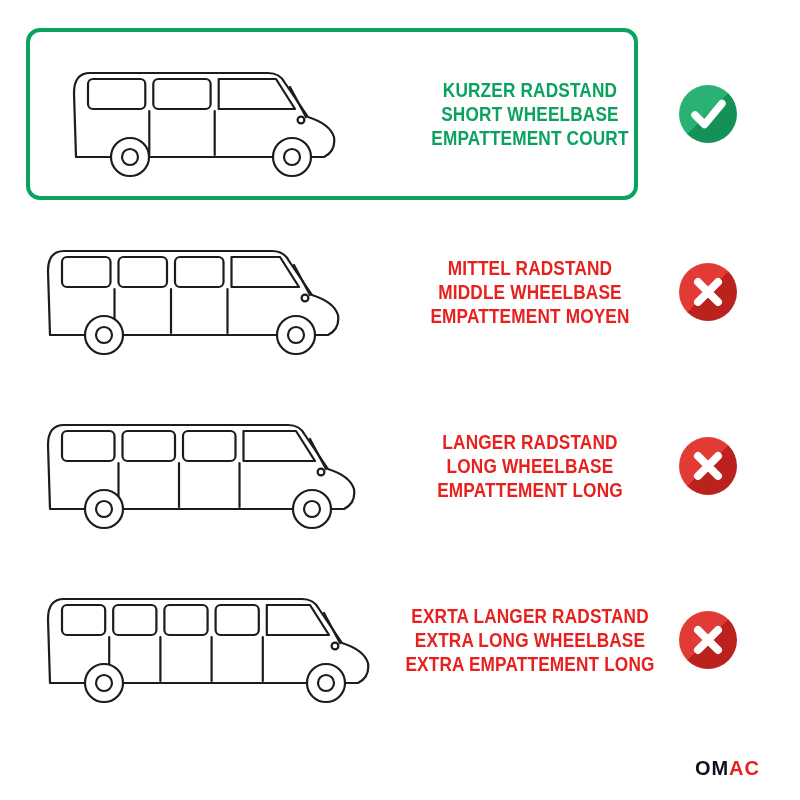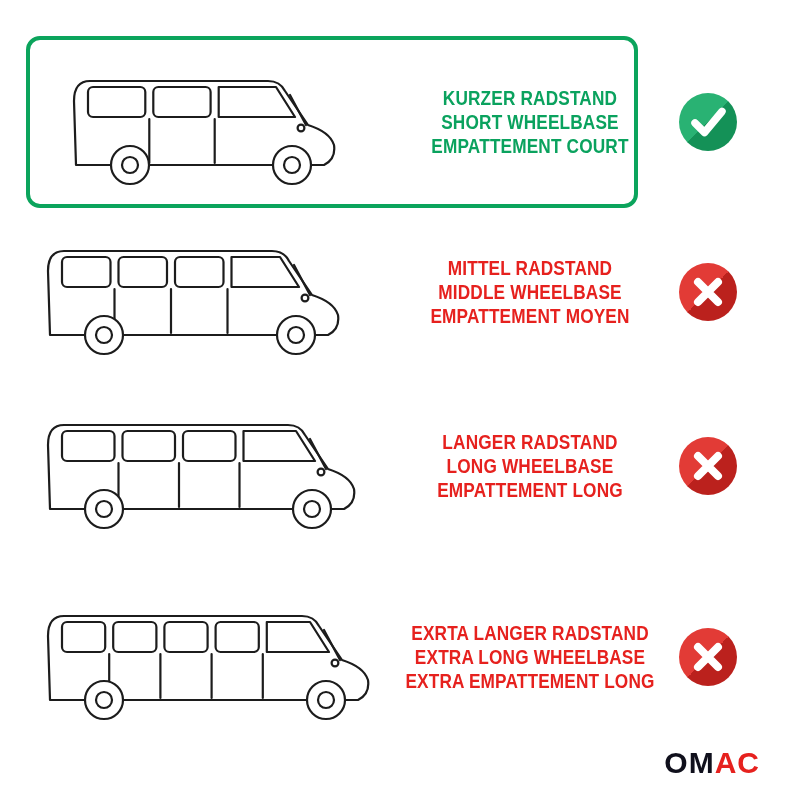--- a/index.html
+++ b/index.html
@@ -1,23 +1,23 @@
 <!DOCTYPE html>
 <html><head>
 <meta charset="utf-8">
 <style>
   html,body{margin:0;padding:0;}
   body{width:800px;height:800px;background:#ffffff;font-family:"Liberation Sans",sans-serif;overflow:hidden;}
   .page{position:relative;width:800px;height:800px;background:#fff;}
 
   .row{position:absolute;left:0;width:800px;}
-  .row1{top:28px;height:172px;margin-top:8px;}
+  .row1{top:28px;height:172px;}
   .row2{top:216px;height:152px;}
   .row3{top:390px;height:152px;padding-left:15px;}
-  .row4{top:581px;height:152px;}
+  .row4{top:564px;height:152px;}
 
   .select-box{position:absolute;left:26px;top:0;width:612px;height:100%;
     border:4px solid #0ba45c;border-radius:14px;box-sizing:border-box;}
 
   .vanwrap{position:absolute;top:50%;transform:translateY(-50%);line-height:0;}
   .row1 .vanwrap{left:56px;}
   .row2 .vanwrap,.row3 .vanwrap,.row4 .vanwrap{left:30px;}
 
   .labels{position:absolute;left:375px;width:310px;top:50%;
     transform:translateY(-50%) scaleX(.82);transform-origin:50% 50%;
@@ -25,21 +25,21 @@
   .labels div{font-size:21px;font-weight:700;line-height:1.14;white-space:nowrap;letter-spacing:.2px;}
   .labels.green div{color:#0aa25e;}
   .labels.red div{color:#e6211e;}
 
   .badge{position:absolute;left:679px;top:50%;transform:translateY(-50%);
     width:58px;height:58px;border-radius:50%;}
   .badge.ok{background:linear-gradient(135deg,#29b273 50%,#149157 50%);}
   .badge.no{background:linear-gradient(135deg,#e23b36 50%,#bb211d 50%);}
   .badge svg{display:block;width:58px;height:58px;}
 
-  .logo{position:absolute;right:40px;bottom:20px;font-weight:800;font-size:30px;
+  .logo{position:absolute;right:40px;bottom:20px;font-weight:800;font-size:20px;
     letter-spacing:1px;font-family:"Liberation Sans",sans-serif;}
   .logo .p1{color:#10101c;}
   .logo .p2{color:#e6211e;}
 </style>
 </head>
 <body>
 
 <div class="page">
 
   <div class="row row1">

